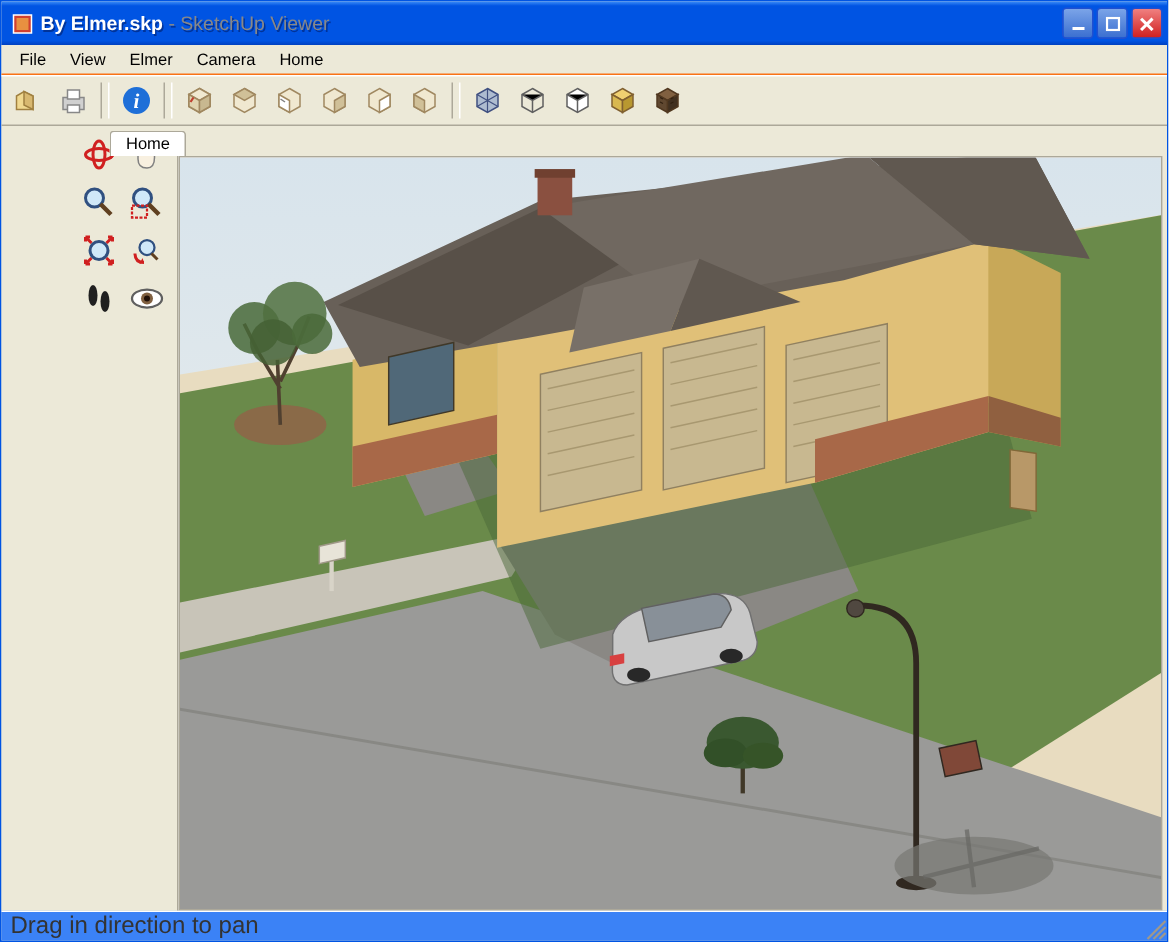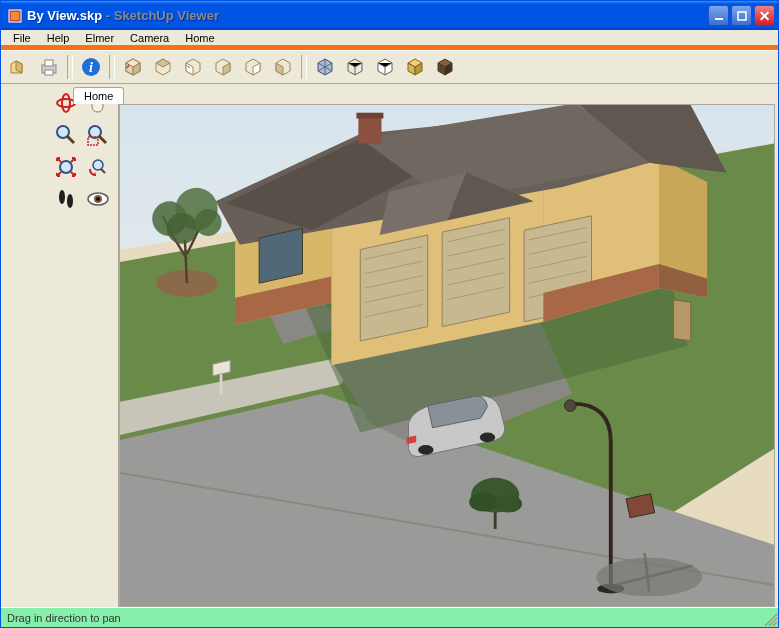--- a/index.html
+++ b/index.html
@@ -5,69 +5,69 @@
 * { box-sizing: border-box; margin: 0; padding: 0; }
 body { font-family: Tahoma, sans-serif; font-size: 11px; background: #fff; overflow: hidden; }
 .window { width: 779px; height: 628px; border: 1px solid #0054e3; background: #ece9d8; display: flex; flex-direction: column; }
 .titlebar { height: 29px; background: linear-gradient(to bottom, #3b8cf7 0%, #0054e3 10%, #0054e3 90%, #0040c0 100%); display: flex; align-items: center; padding: 0 3px; color: white; font-weight: bold; font-size: 13px; }
 .titlebar-icon { width: 16px; height: 16px; margin: 0 4px 0 3px; display: flex; align-items: center; justify-content: center; }
 .titlebar-text { flex: 1; text-shadow: 1px 1px 0 #003399; }
 .win-btns { display: flex; gap: 2px; }
 .win-btn { width: 21px; height: 21px; border-radius: 3px; border: 1px solid #2050d0; display: flex; align-items: center; justify-content: center; font-family: Arial; font-weight: bold; cursor: pointer; }
 .win-btn.min, .win-btn.max { background: linear-gradient(to bottom, #7ba4e8, #3b6fd0); color: white; }
 .win-btn.close { background: linear-gradient(to bottom, #f08080, #d02020); color: white; font-size: 14px; }
-.menubar { height: 20px; background: #ece9d8; display: flex; align-items: center; padding: 0 4px; border-bottom: 5px solid #f97316; }
+.menubar { height: 20px; background: #ece9d8; display: flex; align-items: center; padding: 0 4px; border-bottom: 1px solid #f97316; }
 .menu-item { padding: 2px 8px; cursor: pointer; }
 .toolbar-top { height: 34px; background: #ece9d8; border-top: 1px solid #fff; border-bottom: 1px solid #aca899; display: flex; align-items: center; padding: 0 4px; gap: 2px; }
 .tool-btn { width: 28px; height: 28px; display: flex; align-items: center; justify-content: center; cursor: pointer; border: 1px solid transparent; border-radius: 2px; }
 .tool-sep { width: 6px; height: 24px; border-left: 1px solid #aca899; border-right: 1px solid #fff; margin: 0 2px; }
 .content-area { flex: 1; display: flex; position: relative; background: #ece9d8; padding-left: 46px; }
 .toolbar-left { width: 72px; background: #ece9d8; padding: 4px 4px; display: flex; flex-wrap: wrap; gap: 2px; align-content: flex-start; border-right: 1px solid #aca899; }
 .toolbar-left .tool-btn { width: 30px; height: 30px; }
 .tab-strip { position: absolute; top: 0; left: 72px; height: 20px; background: #ece9d8; display: flex; align-items: flex-end; z-index: 5; }
 .tab { padding: 2px 10px; background: #fff; border: 1px solid #aca899; border-bottom: none; font-size: 11px; cursor: pointer; border-radius: 3px 3px 0 0; }
 .viewport { flex: 1; margin-top: 20px; background: #fff; border: 1px solid #aca899; margin-left: 0; margin-right: 3px; margin-bottom: 0; position: relative; overflow: hidden; }
-.statusbar { height: 20px; background: #86efac; border-top: 1px solid #fff; display: flex; align-items: center; padding: 0 6px; font-size: 11px; color: #333; }
+.statusbar { height: 20px; background: #3b82f6; border-top: 1px solid #fff; display: flex; align-items: center; padding: 0 6px; font-size: 16px; color: #333; }
 .status-grip { position: absolute; right: 0; bottom: 0; width: 16px; height: 16px; }
 svg { display: block; }
-.dim { color: #888; font-weight: bold; }
+.dim { color: #888; font-weight: normal; }
 </style>
 </head>
 <body>
 
 <div class="window">
 
   <div class="titlebar">
     <div class="titlebar-icon">
       <svg width="16" height="16" viewBox="0 0 16 16">
           <rect x="2" y="2" width="12" height="12" fill="#d04030" stroke="#fff" stroke-width="1"></rect>
           <rect x="4" y="4" width="8" height="8" fill="#e89040"></rect>
         </svg>
     </div>
     <div class="titlebar-text">
-      <span>By View.skp</span><span class="dim"><span> - </span><span>SketchUp Viewer</span></span>
+      <span>By Elmer.skp</span><span class="dim"><span> - </span><span>SketchUp Viewer</span></span>
     </div>
     <div class="win-btns">
       <div class="win-btn min">
           <svg width="10" height="10">
             <rect x="1" y="7" width="8" height="2" fill="#fff"></rect>
           </svg>
         </div>
       <div class="win-btn max">
           <svg width="10" height="10">
             <rect x="1" y="1" width="8" height="8" fill="none" stroke="#fff" stroke-width="1.5"></rect>
           </svg>
         </div>
       <div class="win-btn close">✕</div>
     </div>
   </div>
 
   <div class="menubar">
     <div class="menu-item">File</div>
-    <div class="menu-item">Help</div>
+    <div class="menu-item">View</div>
     <div class="menu-item">Elmer</div>
     <div class="menu-item">Camera</div>
     <div class="menu-item">Home</div>
   </div>
 
   <div class="toolbar-top">
     <div class="tool-btn">
         <svg width="22" height="22" viewBox="0 0 22 22">
           <path d="M3 8 L8 5 L14 8 L14 17 L3 17 Z" fill="#f0d890" stroke="#a08040"></path>
           <path d="M8 5 L14 8 L14 17 L8 14 Z" fill="#d8b870" stroke="#a08040"></path>

